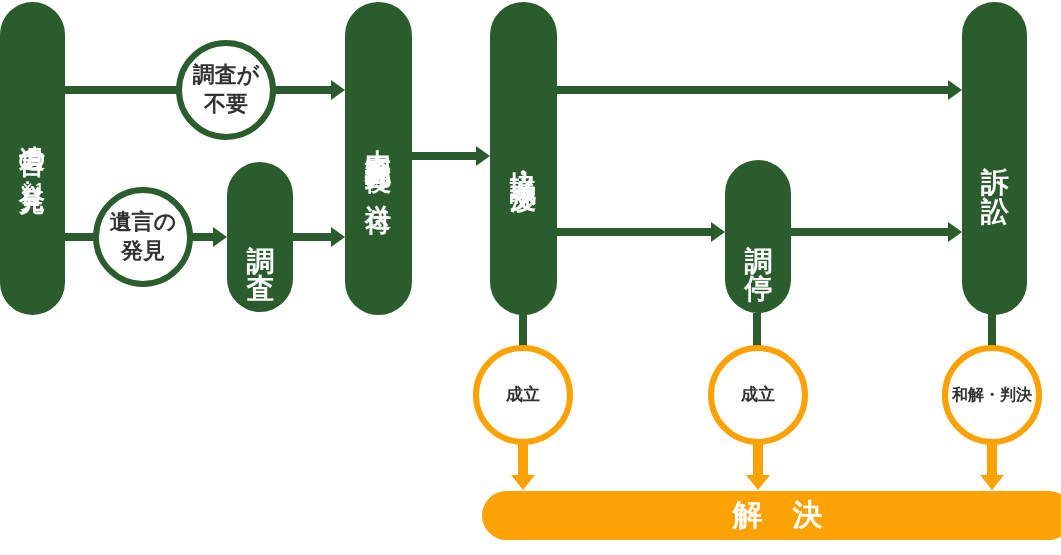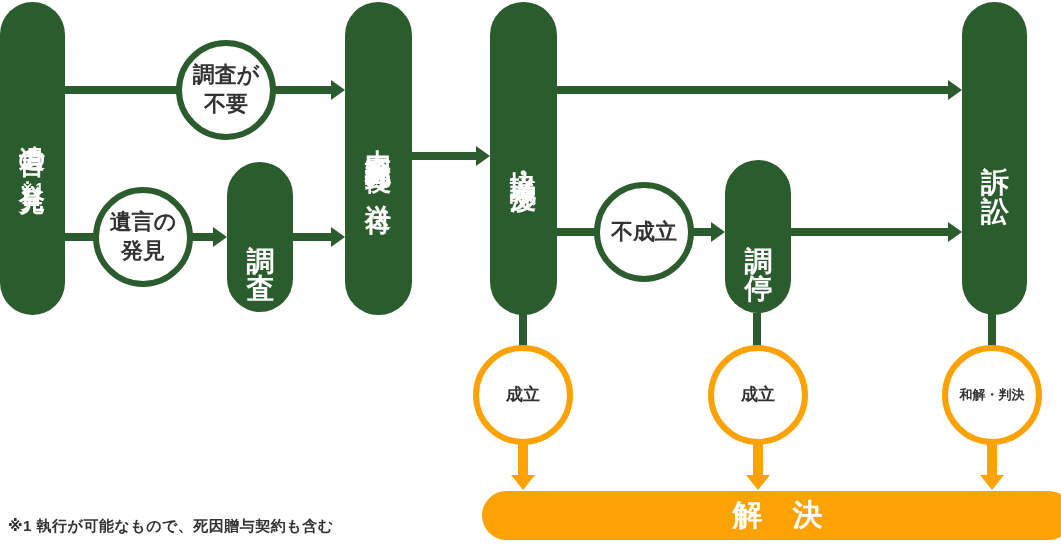--- a/index.html
+++ b/index.html
@@ -28,21 +28,21 @@
   .ls-lg { font-size:28px; letter-spacing:1.05em; padding-top:1.05em; }
   .marker { font-size:14px; font-weight:bold; margin-top:7px; letter-spacing:1px; }
 
   
   .circ { position:absolute; width:100px; height:100px; box-sizing:border-box;
           border-radius:50%; background:var(--white);
           display:flex; align-items:center; justify-content:center;
           text-align:center; font-weight:bold; color:var(--ink); line-height:1.3; }
   .circ.g { border:6px solid var(--green); font-size:22px; }
   .circ.o { border:6px solid var(--orange); font-size:17px; }
-  .circ.o.sm { font-size:13px; }
+  .circ.o.sm { font-size:16px; }
   .circ span { display:block; width:86px; word-break:break-all; }
 
   
   .bar { position:absolute; background:var(--orange); border-radius:30px;
          display:flex; align-items:center; justify-content:center;
          color:var(--white); font-weight:bold; font-size:30px; }
   .bar-text { letter-spacing:1em; padding-left:1em; white-space:nowrap; }
 
   .footnote { position:absolute; left:8px; top:517px; font-size:15px;
               font-weight:bold; color:var(--ink); letter-spacing:0.5px; }
@@ -110,33 +110,29 @@
   <div class="pill" style="left:962px;top:2px;width:65px;height:313px">
     <div class="vtext ls-lg">訴訟</div>
   </div>
 
   <div class="circ g" style="left:176px;top:40px">
     <span>調査が不要</span>
   </div>
   <div class="circ g" style="left:93px;top:187px">
     <span>遺言の発見</span>
   </div>
-  <div class="circ g" style="left:594px;top:182px">
-    <span>不成立</span>
-  </div>
 
   <div class="circ o" style="left:473px;top:345px">
     <span>成立</span>
   </div>
   <div class="circ o" style="left:708px;top:345px">
     <span>成立</span>
   </div>
   <div class="circ o sm" style="left:942px;top:345px">
     <span>和解・判決</span>
   </div>
 
   <div class="bar" style="left:482px;top:491px;width:591px;height:49px">
     <span class="bar-text">解決</span>
   </div>
 
-  <div class="footnote">※1 執行が可能なもので、死因贈与契約も含む</div>
 
 </div>
 
 </body></html>

